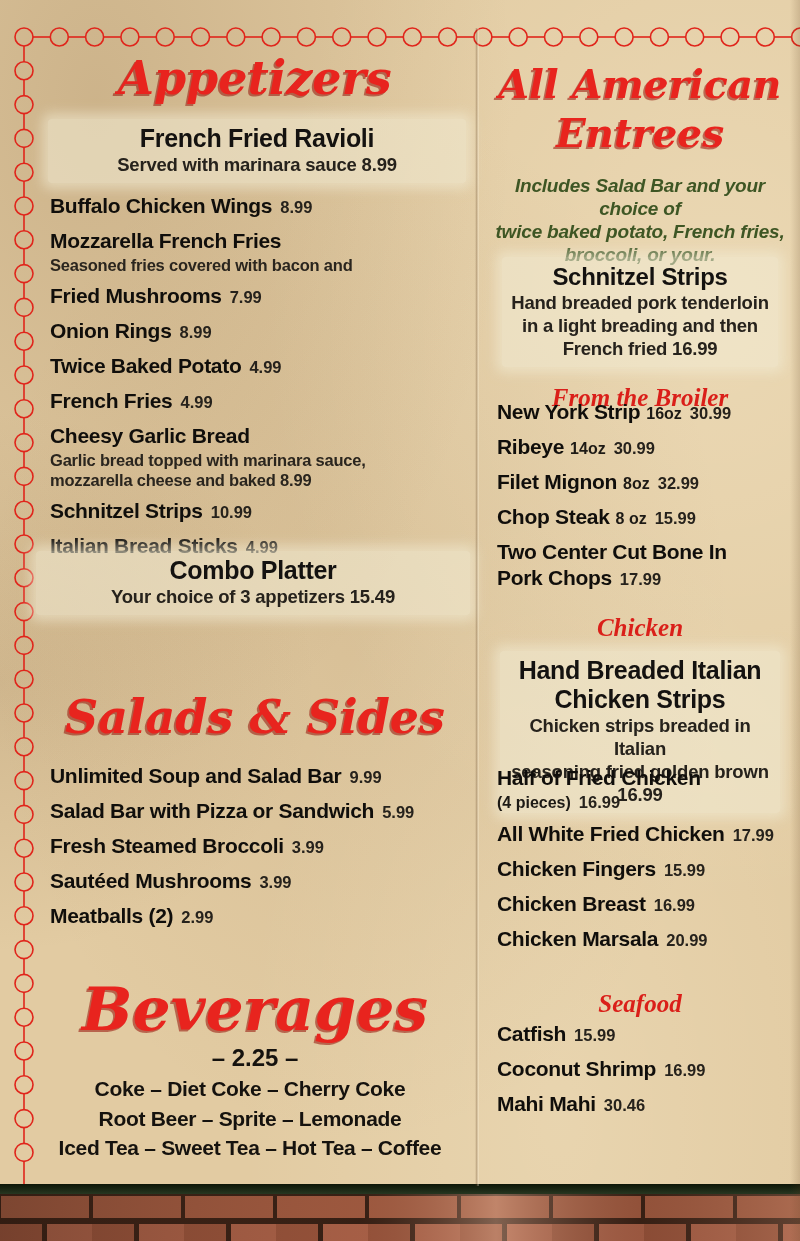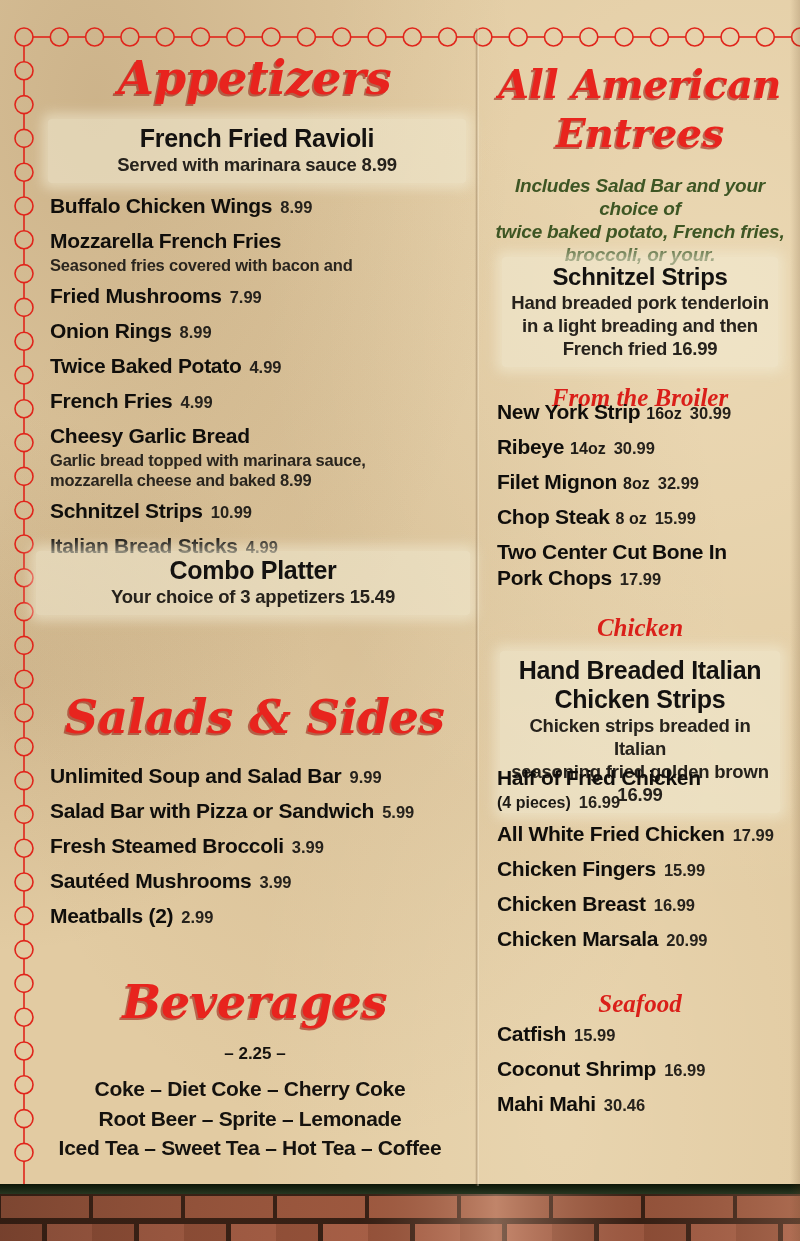--- a/index.html
+++ b/index.html
@@ -34,21 +34,21 @@
   .items{position:absolute;}
   .item{margin-bottom:9px;}
   .iline{line-height:24px;white-space:nowrap;}
   .iname{font-size:21px;font-weight:bold;color:#100e0b;letter-spacing:-.3px;}
   .isize{font-size:16px;font-weight:bold;color:#1d1a15;margin-left:6px;}
   .iprice{font-size:16.5px;font-weight:bold;color:#26221c;margin-left:8px;}
   .idesc{font-size:16.5px;font-weight:bold;color:#2a251e;line-height:20px;letter-spacing:-.2px;}
 
   .includes{position:absolute;text-align:center;font-style:italic;font-weight:bold;
     font-size:19px;color:#3e5624;line-height:23px;letter-spacing:-.2px;}
-  .bev-price{position:absolute;text-align:center;font-size:17px;font-weight:bold;color:#15120e;}
+  .bev-price{position:absolute;text-align:center;font-size:24px;font-weight:bold;color:#15120e;}
   .bev-lines{position:absolute;text-align:center;font-size:21px;font-weight:bold;
     color:#15120e;line-height:29.5px;letter-spacing:-.3px;}
 
   .green-band{position:absolute;left:0;top:1184px;width:800px;height:10px;
     background:linear-gradient(#0d1607,#273620);}
   .bricks{position:absolute;left:0;top:1194px;}
 </style>
 </head>
 <body>
 
@@ -227,21 +227,21 @@
         <div class="iline"><span class="iname">Fresh Steamed Broccoli</span><span class="iprice">3.99</span></div>
       </div>
       <div class="item">
         <div class="iline"><span class="iname">Sautéed Mushrooms</span><span class="iprice">3.99</span></div>
       </div>
       <div class="item">
         <div class="iline"><span class="iname">Meatballs (2)</span><span class="iprice">2.99</span></div>
       </div>
     </div>
 
-  <h1 class="script-h" style="left:48px;top:978px;width:414px;font-size:46px;">Beverages</h1>
+  <h1 class="script-h" style="left:48px;top:978px;width:414px;font-size:60px;">Beverages</h1>
 
   <div class="bev-price" style="left:48px;top:1044px;width:414px;">– 2.25 –</div>
 
   <div class="bev-lines" id="bev-lines" style="left:28px;top:1074px;width:444px;">
       <div>Coke – Diet Coke – Cherry Coke</div>
       <div>Root Beer – Sprite – Lemonade</div>
       <div>Iced Tea – Sweet Tea – Hot Tea – Coffee</div>
     </div>
 
   <div class="script-h" style="left:490px;top:60px;width:300px;font-size:39px;line-height:1.25;">

